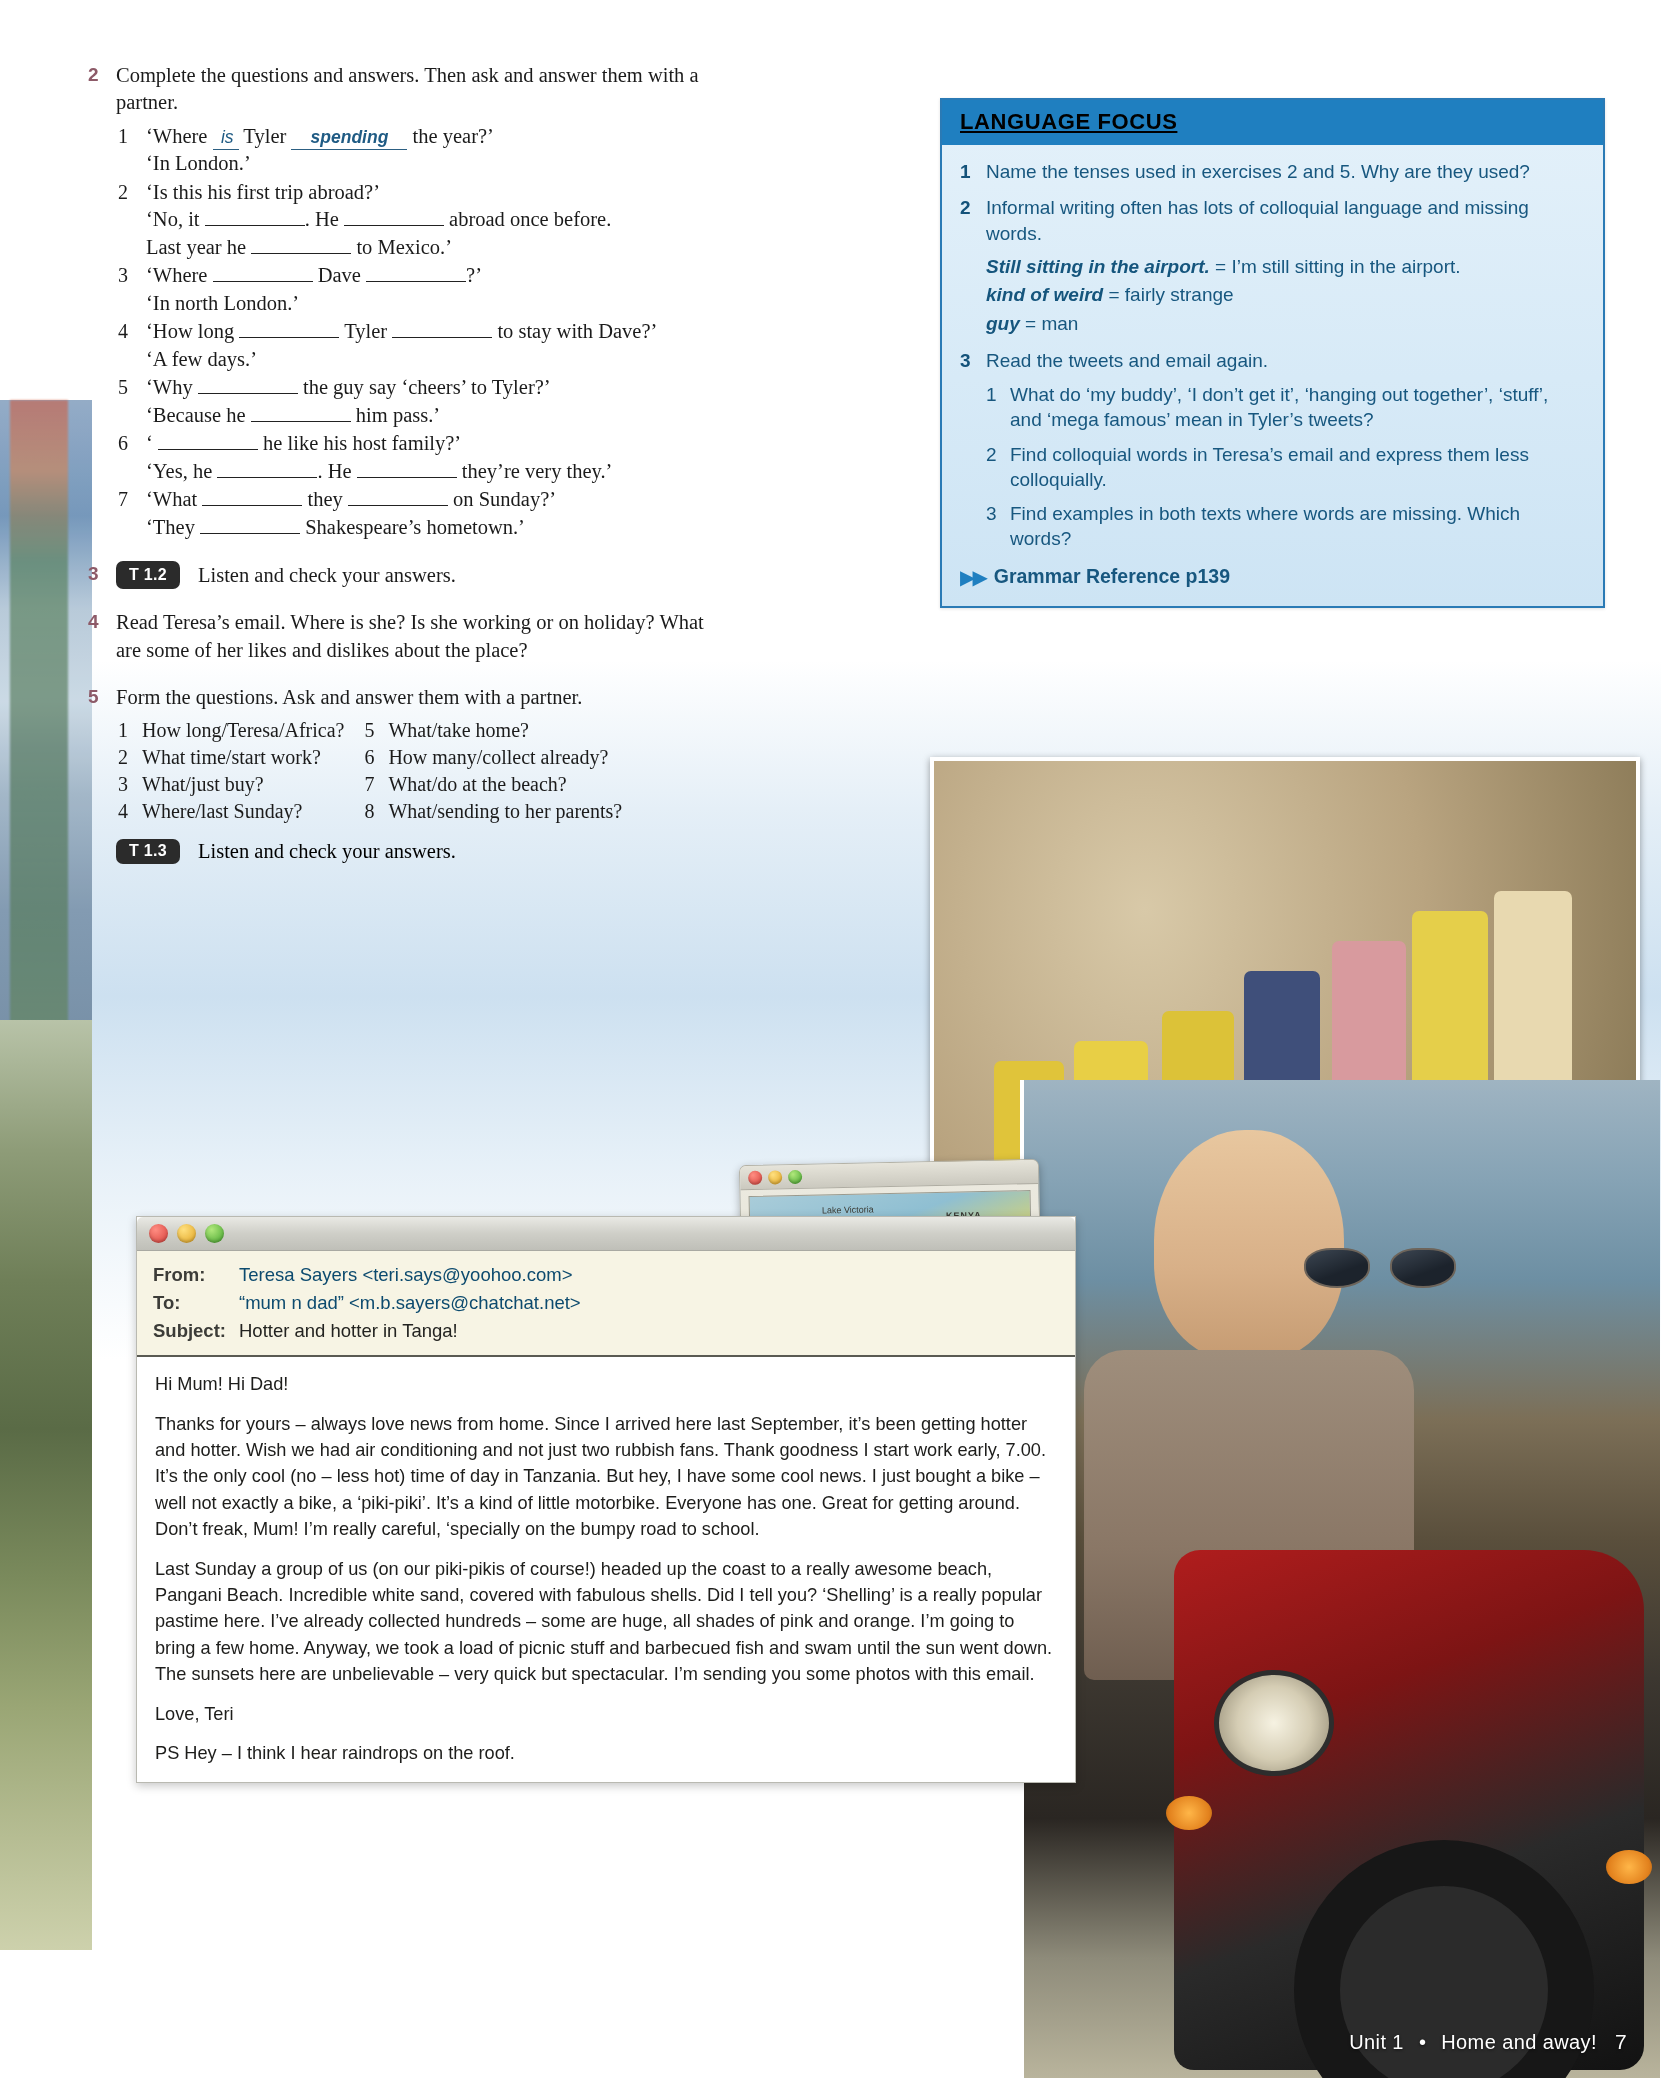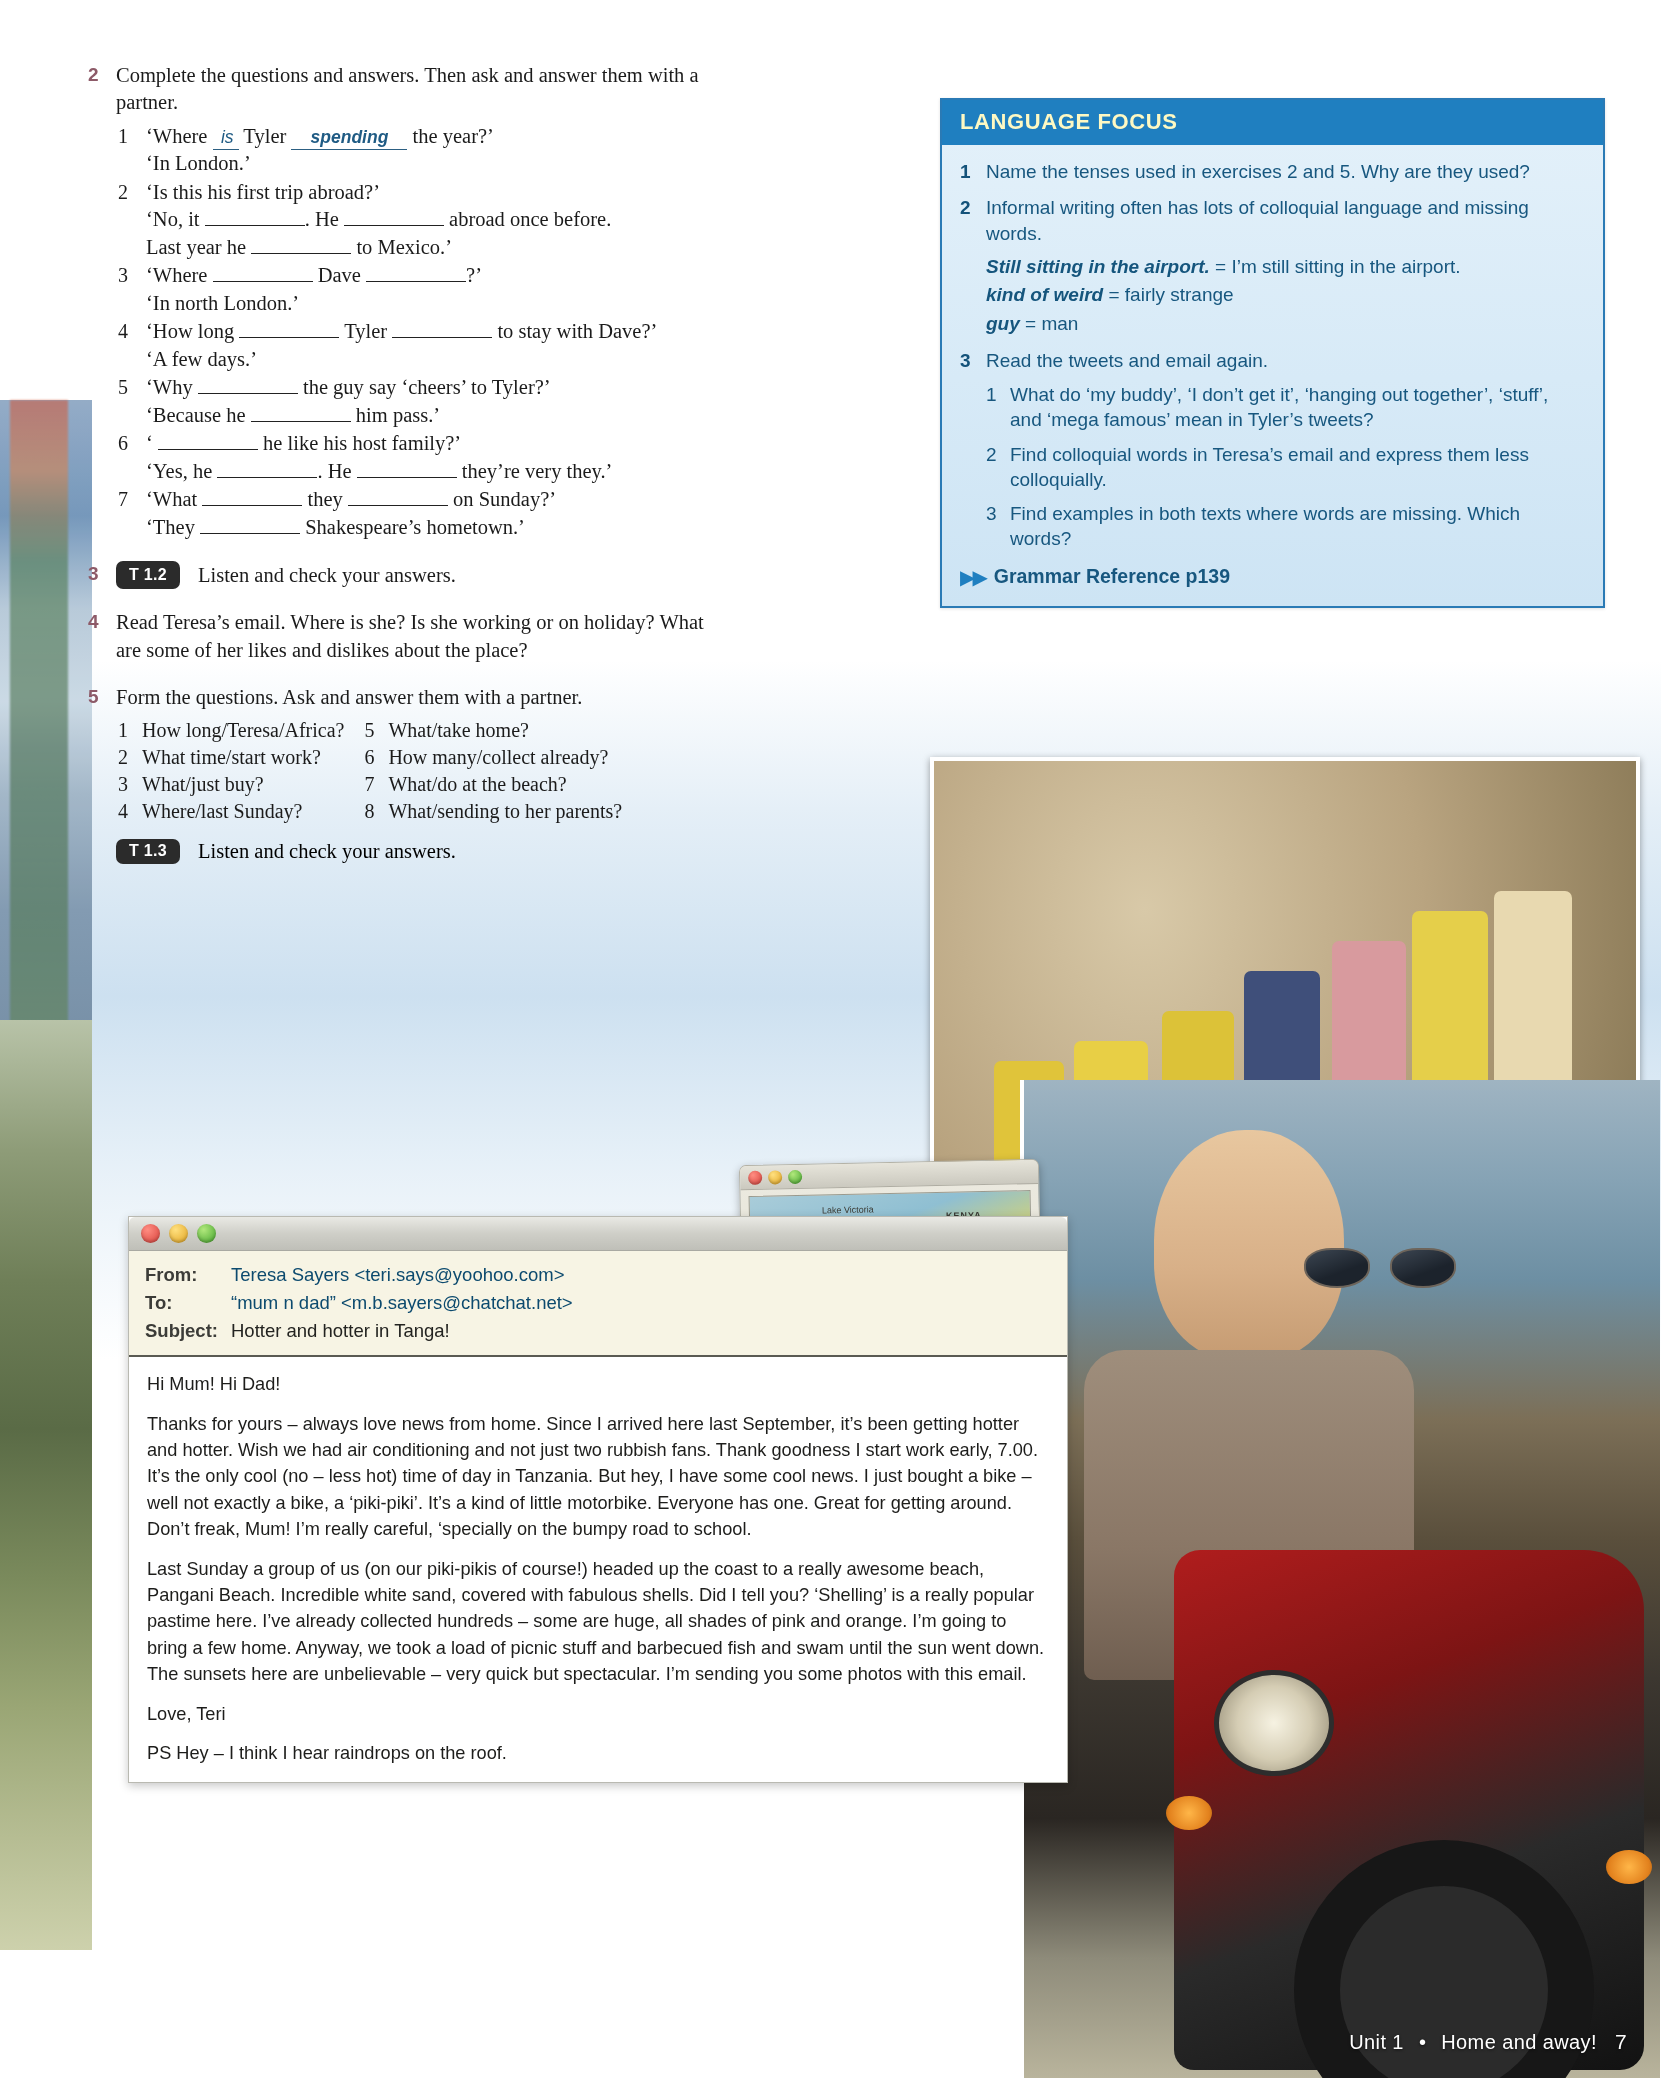--- a/index.html
+++ b/index.html
@@ -173,22 +173,22 @@
 
   
   .lf{
     position:absolute; left:940px; top:98px; width:665px;
     border:2px solid #2a7ab5;
     background:linear-gradient(180deg,#e4f1fa 0%, #d7eaf7 55%, #cde4f4 100%);
     font-family:"Liberation Sans", sans-serif;
     box-shadow:0 1px 3px rgba(0,0,0,.12);
   }
   .lf-title{
-    background:#1f7fc0; color:#fef9c3; font-weight:bold; font-size:22px;
-    letter-spacing:.6px; padding:9px 18px 10px 18px;
+    background:#1f7fc0; color:#000000; font-weight:bold; font-size:22px;
+    letter-spacing:.6px; padding:9px 18px 10px 18px;text-decoration:underline;
   }
   .lf-body{ padding:14px 18px 16px 18px; color:#17577f; font-size:19px; line-height:1.33; }
   .lf-body ol{ list-style:none; margin:0; padding:0; }
   .lf-body > ol > li{ position:relative; padding-left:26px; margin-bottom:11px; }
   .lf-body > ol > li > .n{
     position:absolute; left:0; top:0; font-weight:bold; color:#13527a;
   }
   .glossary{ margin:9px 0 0 0; }
   .glossary .g{ margin-bottom:4px; line-height:1.3; }
   .glossary .term{
@@ -196,21 +196,21 @@
   }
   ol.lf-sub{ margin-top:9px !important; }
   ol.lf-sub > li{ position:relative; padding-left:24px; margin-bottom:9px; }
   ol.lf-sub > li > .n{ position:absolute; left:0; top:0; }
   .gref{ margin-top:12px; display:flex; align-items:center; gap:9px; }
   .gref .arrows{ color:#1f7fc0; font-size:20px; letter-spacing:-3px; }
   .gref .txt{ font-weight:bold; color:#17577f; font-size:19.5px; }
 
   
   .mail{
-    position:absolute; left:128px; top:1216px; width:940px;
+    position:absolute; left:136px; top:1216px; width:940px;
     border:1px solid #b9b9b1;
     background:#ffffff;
     box-shadow:0 3px 9px rgba(0,0,0,.22);
     font-family:"Liberation Sans", sans-serif;
   }
   .mail-bar{
     height:34px;
     background:linear-gradient(180deg,#e9e9e4 0%, #cfcfc8 50%, #bfbfb8 100%);
     border-bottom:1px solid #a9a9a2;
     display:flex; align-items:center; gap:9px; padding-left:12px;

